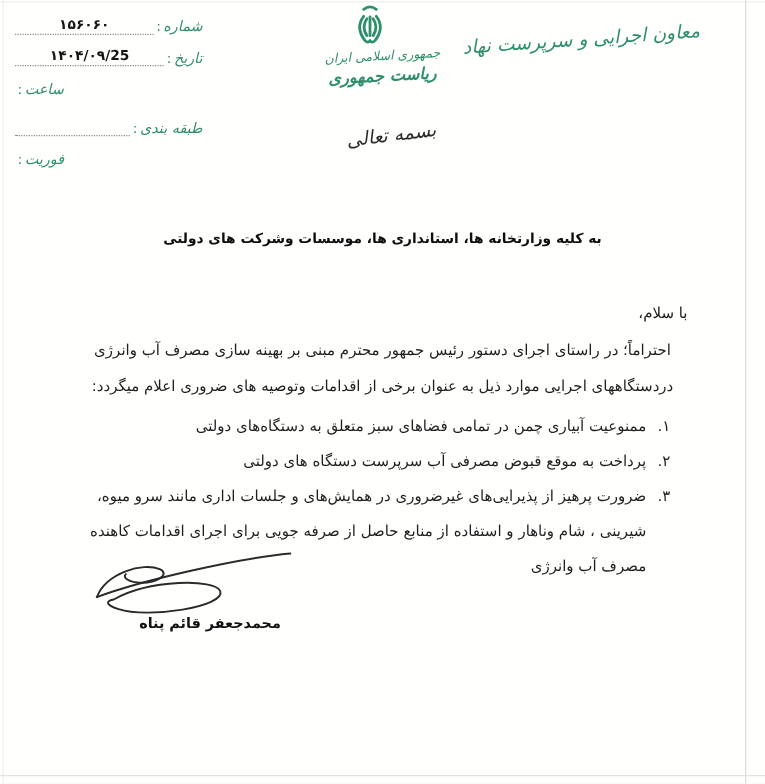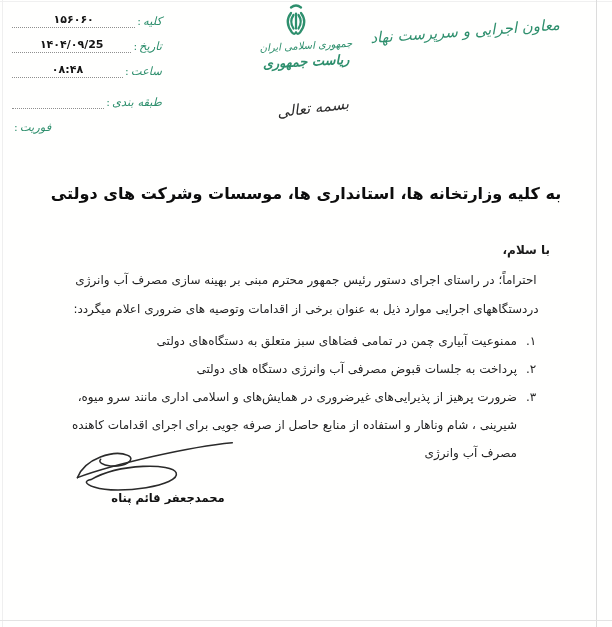--- a/index.html
+++ b/index.html
@@ -56,25 +56,25 @@
   }
   .meta-colon{color:#2e8f6d;font-size:11px;margin:0 2px;}
   .meta-label{
     color:#2e8f6d;font-size:11.5px;font-style:italic;
     white-space:nowrap;
   }
 
   
   .recipient{
     position:absolute;top:184px;left:0;right:0;
-    text-align:center;font-weight:bold;font-size:16px;color:#0d0d0d;
+    text-align:center;font-weight:bold;font-size:11px;color:#0d0d0d;
   }
   .salutation{
     position:absolute;top:243px;right:62px;
-    font-weight:bold;font-size:12px;
+    font-weight:normal;font-size:12px;
   }
   .intro{
     position:absolute;top:266px;right:44px;left:44px;
     font-size:12px;line-height:29px;text-align:center;color:#1f1f1f;
   }
   .list{
     position:absolute;top:327px;right:70px;left:48px;
     display:flex;flex-direction:column;
     font-size:12px;line-height:28px;color:#1f1f1f;
   }
@@ -114,31 +114,30 @@
   </div>
   <div class="org org1">جمهوری اسلامی ایران</div>
   <div class="org org2">ریاست جمهوری</div>
   <div class="bismillah">بسمه تعالی</div>
 
   <div class="meta-block">
 
       <div class="meta-row">
         <span class="meta-line"><b class="meta-value">۱۵۶۰۶۰</b></span>
         <span class="meta-colon">:</span>
-        <span class="meta-label">کلیه</span>
+        <span class="meta-label">شماره</span>
       </div>
 
       <div class="meta-row">
         <span class="meta-line"><b class="meta-value">۱۴۰۴/۰۹/25</b></span>
         <span class="meta-colon">:</span>
         <span class="meta-label">تاریخ</span>
       </div>
 
       <div class="meta-row">
-        <span class="meta-line"><b class="meta-value">۰۸:۴۸</b></span>
         <span class="meta-colon">:</span>
         <span class="meta-label">ساعت</span>
       </div>
 
       <div class="meta-row gap-before">
         <span class="meta-line"><b class="meta-value"></b></span>
         <span class="meta-colon">:</span>
         <span class="meta-label">طبقه بندی</span>
       </div>
 
@@ -154,26 +153,26 @@
 
   <div class="list">
 
       <div class="list-item">
         <span class="list-num">۱.</span>
         <span class="list-text">ممنوعیت آبیاری چمن در تمامی فضاهای سبز متعلق به دستگاه‌های دولتی</span>
       </div>
 
       <div class="list-item">
         <span class="list-num">۲.</span>
-        <span class="list-text">پرداخت به جلسات قبوض مصرفی آب وانرژی دستگاه های دولتی</span>
+        <span class="list-text">پرداخت به موقع قبوض مصرفی آب سرپرست دستگاه های دولتی</span>
       </div>
 
       <div class="list-item">
         <span class="list-num">۳.</span>
-        <span class="list-text">ضرورت پرهیز از پذیرایی‌های غیرضروری در همایش‌های و اسلامی اداری مانند سرو میوه، شیرینی ، شام وناهار و استفاده از منابع حاصل از صرفه جویی برای اجرای اقدامات کاهنده مصرف آب وانرژی</span>
+        <span class="list-text">ضرورت پرهیز از پذیرایی‌های غیرضروری در همایش‌های و جلسات اداری مانند سرو میوه، شیرینی ، شام وناهار و استفاده از منابع حاصل از صرفه جویی برای اجرای اقدامات کاهنده مصرف آب وانرژی</span>
       </div>
     </div>
 
   <div class="signature">
     <svg width="178" height="60" viewBox="0 0 180 62">
       <g fill="none" stroke="#2a2a2a" stroke-width="1.6" stroke-linecap="round">
         <path d="M174,6 C130,10 52,28 14,42"></path>
         <path d="M14,42 C22,22 52,13 66,19 C75,23 64,31 48,30 C40,29 35,26 38,23"></path>
         <path d="M28,44 C58,27 112,27 116,37 C121,50 56,60 32,52 C20,48 22,45 28,44"></path>
       </g>

